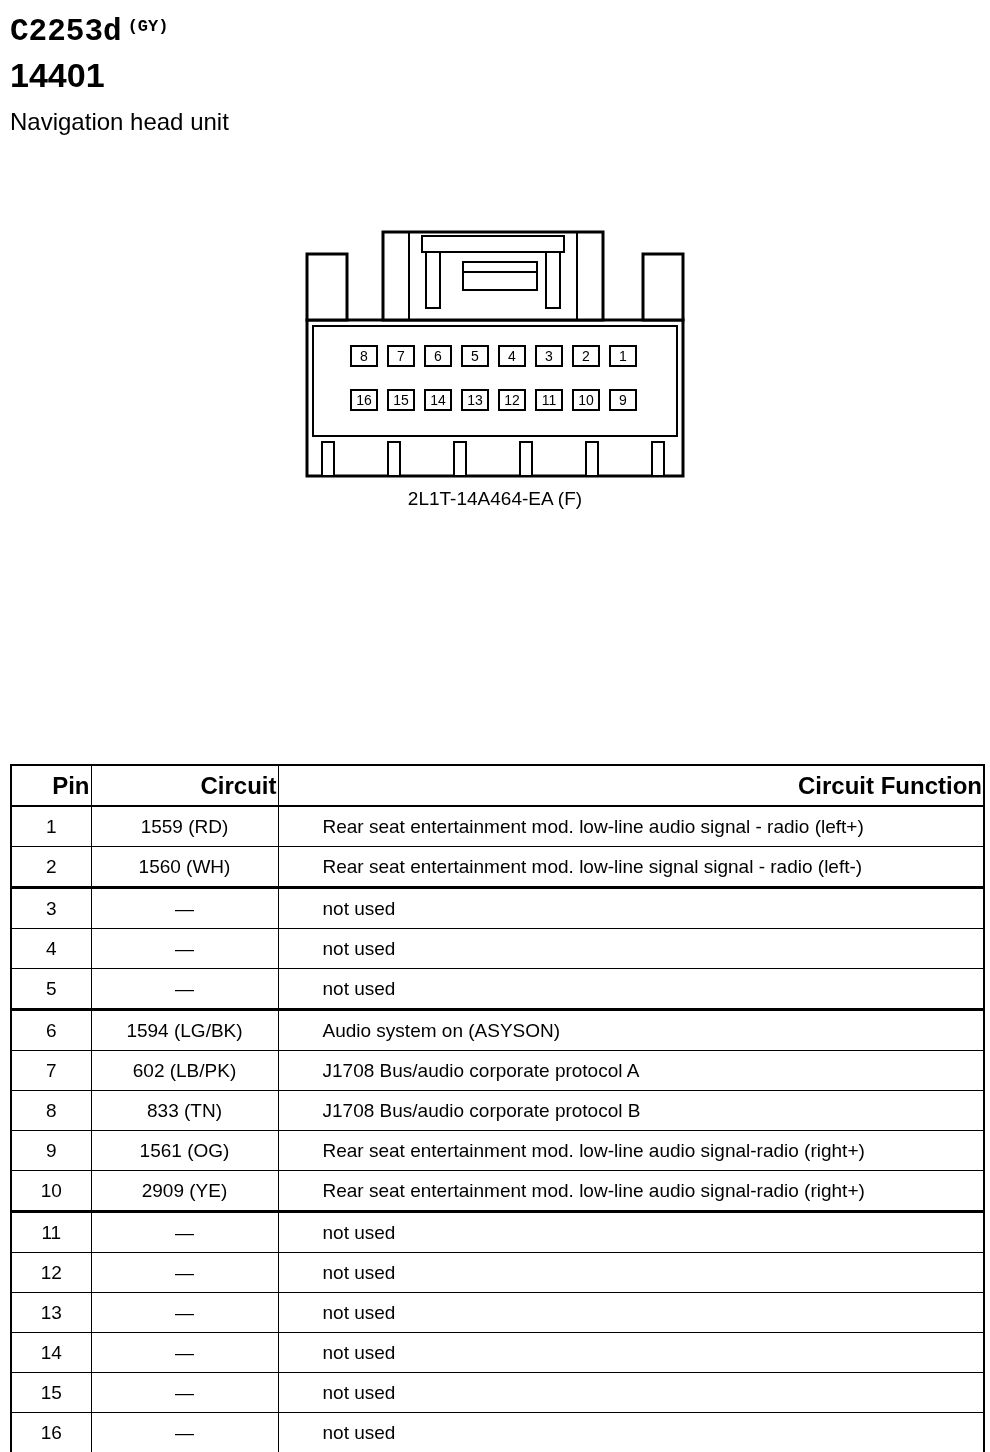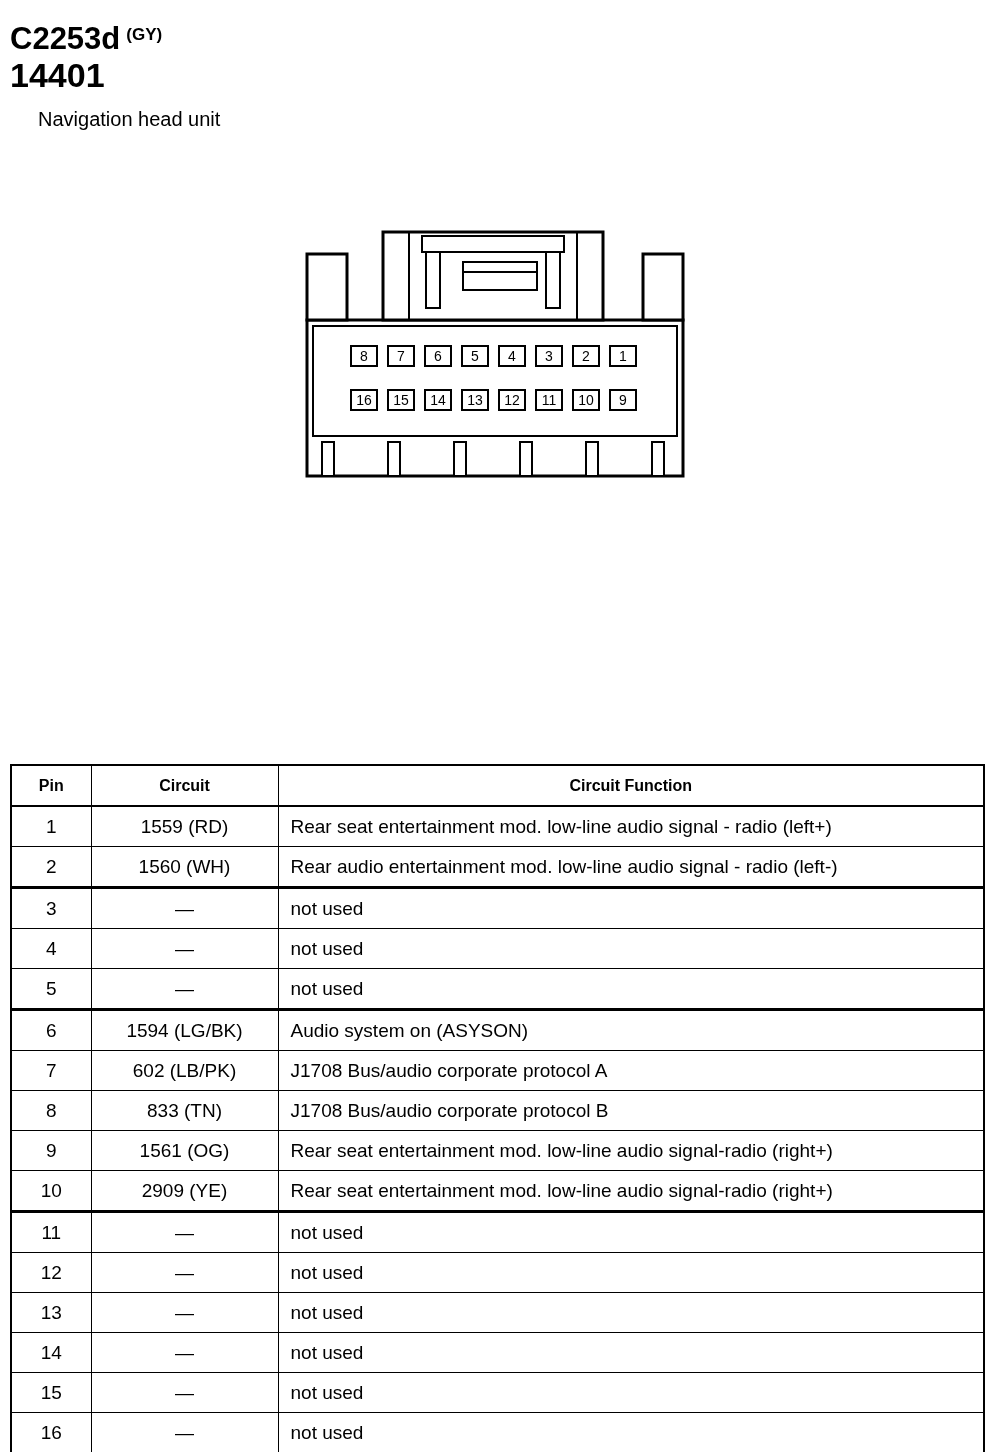--- a/index.html
+++ b/index.html
@@ -8,45 +8,45 @@
     width: 990px;
     height: 1452px;
     background: #ffffff;
     color: #000;
     font-family: "Liberation Sans", sans-serif;
     overflow: hidden;
   }
   .title {
     position: absolute;
     left: 10px;
-    top: 21px;
+    top: 14px;
     font-size: 31px;
     font-weight: bold;
     letter-spacing: 0;
+    font-family: Liberation Mono, monospace;
   }
   .color-code {
     font-size: 17px;
     font-weight: bold;
     vertical-align: 9px;
     margin-left: 6px;
   }
   .part-number {
     position: absolute;
     left: 10px;
     top: 56px;
     font-size: 34px;
     font-weight: bold;
   }
   .description {
     position: absolute;
     left: 10px;
     top: 108px;
-    font-size: 20px;
+    font-size: 24px;
     font-weight: normal;
-    margin-left: 28px;
   }
   .connector-svg {
     position: absolute;
     left: 300px;
     top: 226px;
   }
   .connector-label {
     position: absolute;
     left: 300px;
     top: 488px;
@@ -65,30 +65,30 @@
   }
   table.pinout th, table.pinout td {
     border: 1.5px solid #000;
     height: 37px;
     vertical-align: middle;
     overflow: hidden;
     white-space: nowrap;
   }
   table.pinout { border: 2px solid #000; }
   table.pinout th {
-    font-size: 16px;
-    font-weight: bold;
-    text-align: center;
+    font-size: 24px;
+    font-weight: bold;
+    text-align: right;
     border-bottom: 2px solid #000;
   }
   col.col-pin { width: 80px; }
   col.col-circuit { width: 187px; }
   td.pin-cell { text-align: center; }
   td.circuit-cell { text-align: center; }
-  td.function-cell { text-align: left; padding-left: 12px; }
+  td.function-cell { text-align: left; padding-left: 44px; }
   tr.grp td { border-top: 3px solid #000; }
 </style>
 </head>
 <body>
 
 <div class="page">
 
   <div class="title">
     <span>C2253d</span><span class="color-code">(GY)</span>
   </div>
@@ -159,20 +159,21 @@
       <text x="101" y="179">15</text>
       <text x="138" y="179">14</text>
       <text x="175" y="179">13</text>
       <text x="212" y="179">12</text>
       <text x="249" y="179">11</text>
       <text x="286" y="179">10</text>
       <text x="323" y="179">9</text>
     </g>
   </svg>
 
+  <div class="connector-label">2L1T-14A464-EA (F)</div>
 
   <table class="pinout">
     <colgroup>
       <col class="col-pin">
       <col class="col-circuit">
       <col class="col-function">
     </colgroup>
     <thead>
       <tr>
         <th>Pin</th>
@@ -182,21 +183,21 @@
     </thead>
     <tbody>
       <tr>
         <td class="pin-cell">1</td>
         <td class="circuit-cell">1559 (RD)</td>
         <td class="function-cell">Rear seat entertainment mod. low-line audio signal - radio (left+)</td>
       </tr>
       <tr>
         <td class="pin-cell">2</td>
         <td class="circuit-cell">1560 (WH)</td>
-        <td class="function-cell">Rear audio entertainment mod. low-line audio signal - radio (left-)</td>
+        <td class="function-cell">Rear seat entertainment mod. low-line signal signal - radio (left-)</td>
       </tr>
       <tr class="grp">
         <td class="pin-cell">3</td>
         <td class="circuit-cell">—</td>
         <td class="function-cell">not used</td>
       </tr>
       <tr>
         <td class="pin-cell">4</td>
         <td class="circuit-cell">—</td>
         <td class="function-cell">not used</td>

